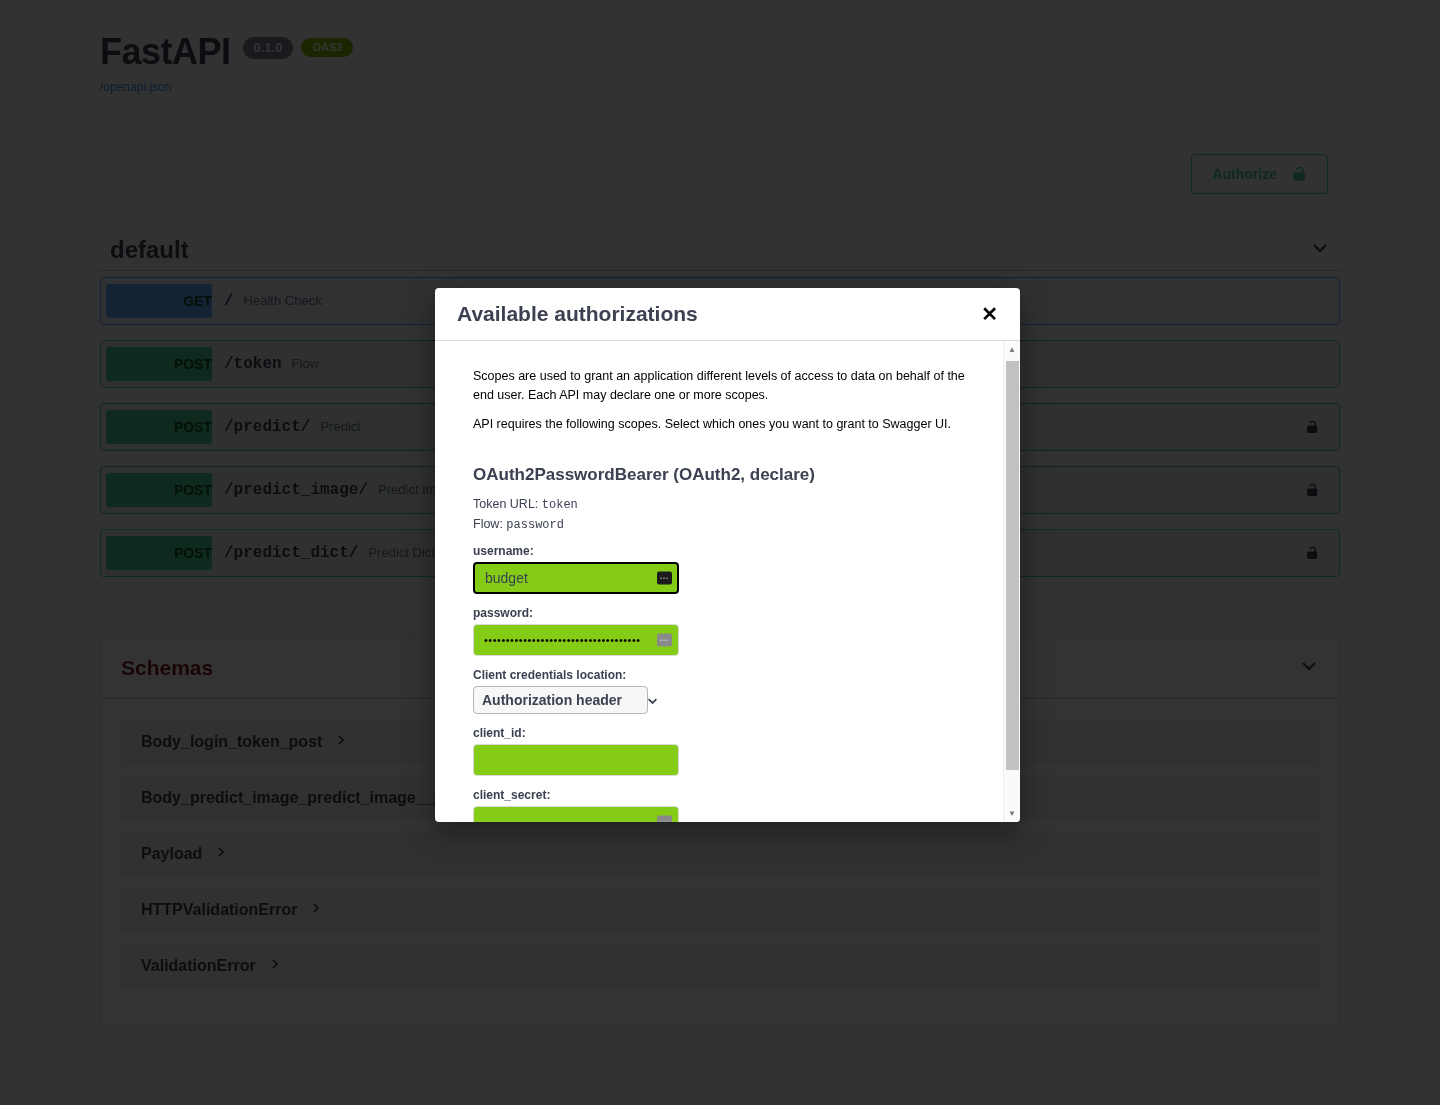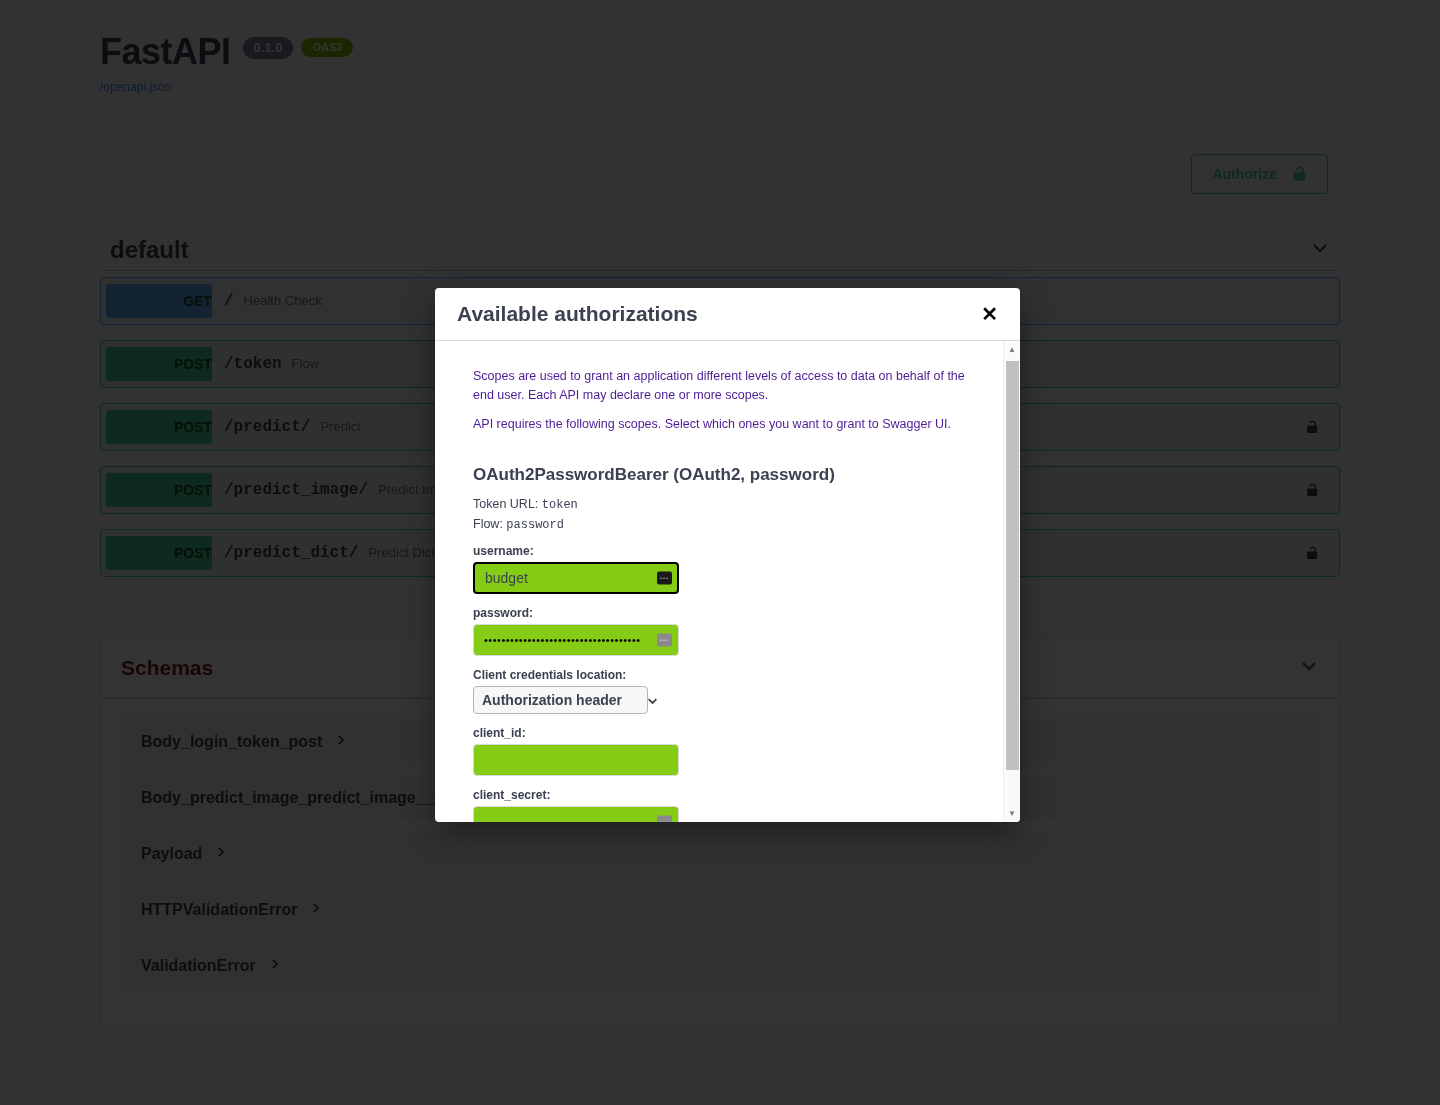--- a/index.html
+++ b/index.html
@@ -134,21 +134,21 @@
   .close-x {
     background: none; border: none; cursor: pointer;
     font-size: 20px; font-weight: 700; color: #000;
     line-height: 1; padding: 0 2px;
     font-family: "Liberation Sans", sans-serif;
   }
   .modal-scroll {
     flex: 1 1 auto; position: relative;
     overflow: hidden; padding: 26px 38px 0 38px;
   }
-  .scopes-p { font-size: 12.5px; color: #4c1d95; line-height: 1.5; margin: 0 0 10px 0; }
+  .scopes-p { font-size: 12.5px; color: #000000; line-height: 1.5; margin: 0 0 10px 0; }
   .scheme-title { font-size: 17px; font-weight: 700; color: #3b4151; margin: 32px 0 12px 0; }
   .meta-line { font-size: 12.5px; color: #3b4151; margin: 0 0 5px 0; }
   .mono { font-family: "Liberation Mono", monospace; font-size: 12px; }
 
   .field-label {
     display: block; font-size: 12px; font-weight: 700;
     color: #3b4151; margin: 12px 0 4px 0;
   }
   .txt-input {
     width: 206px; height: 32px;
@@ -342,21 +342,21 @@
 <div id="modal">
   <div class="modal-header">
     <h3 class="modal-title">Available authorizations</h3>
     <button class="close-x">✕</button>
   </div>
 
   <div class="modal-scroll">
     <p class="scopes-p">Scopes are used to grant an application different levels of access to data on behalf of the end user. Each API may declare one or more scopes.</p>
     <p class="scopes-p">API requires the following scopes. Select which ones you want to grant to Swagger UI.</p>
 
-    <h4 class="scheme-title">OAuth2PasswordBearer (OAuth2, password)</h4>
+    <h4 class="scheme-title">OAuth2PasswordBearer (OAuth2, declare)</h4>
 
     <p class="meta-line">
       <span>Token URL:</span>
       <span class="mono">token</span>
     </p>
     <p class="meta-line">
       <span>Flow:</span>
       <span class="mono">password</span>
     </p>
 

